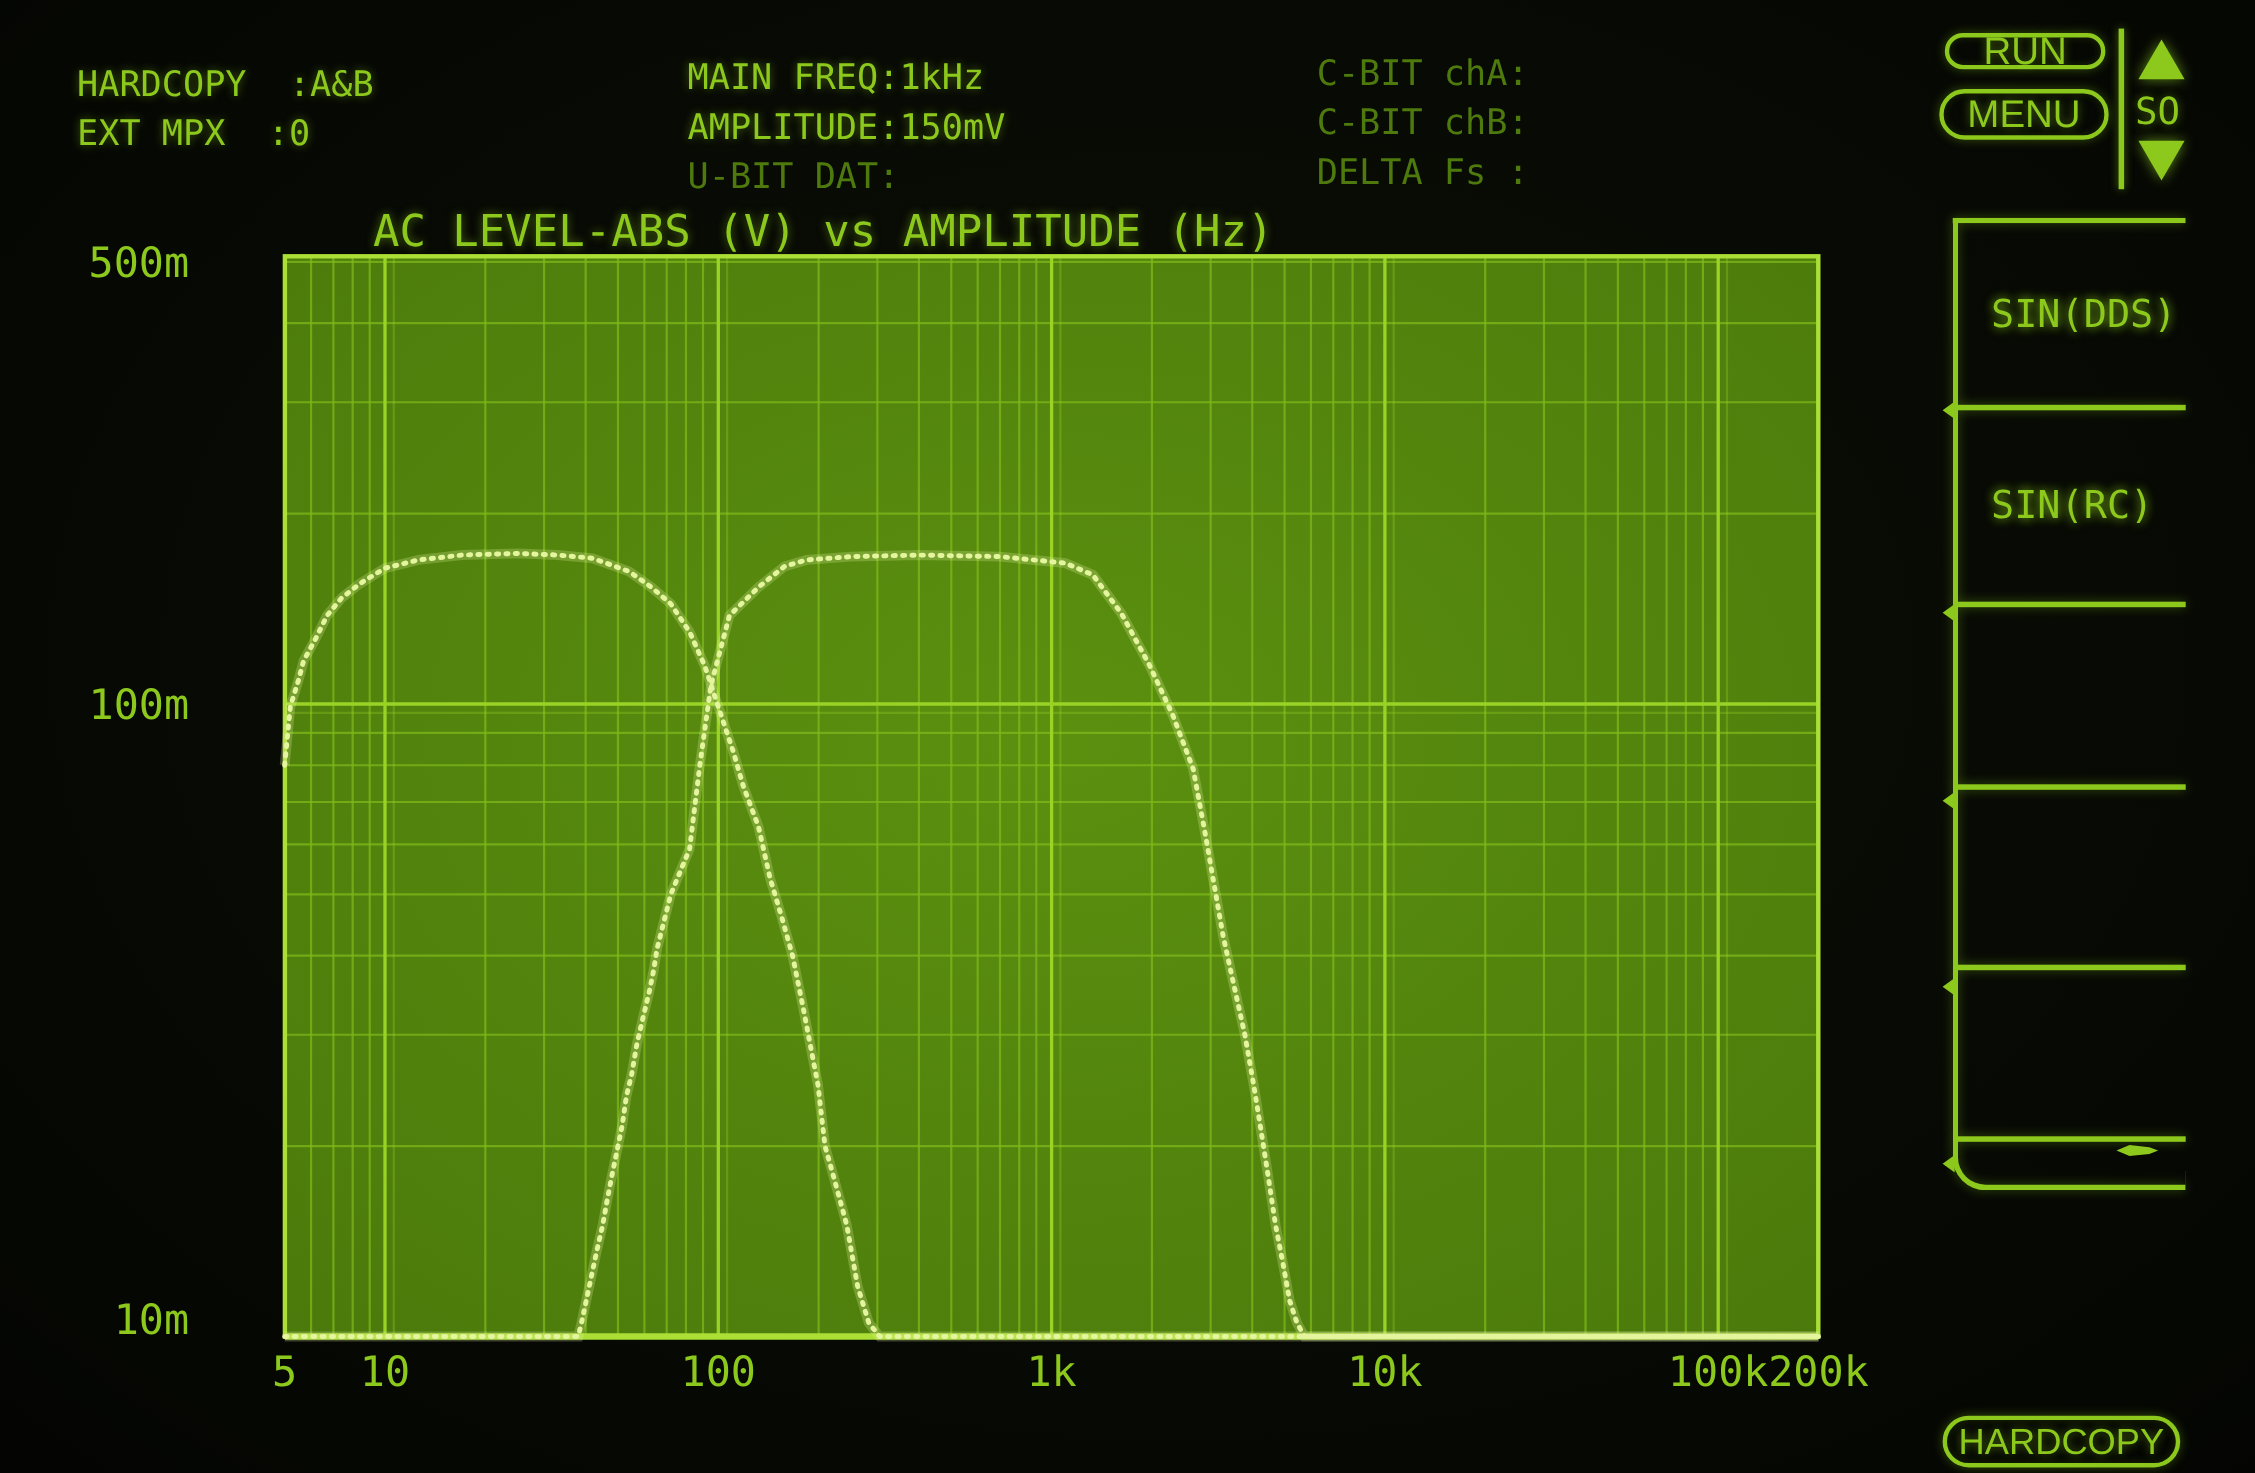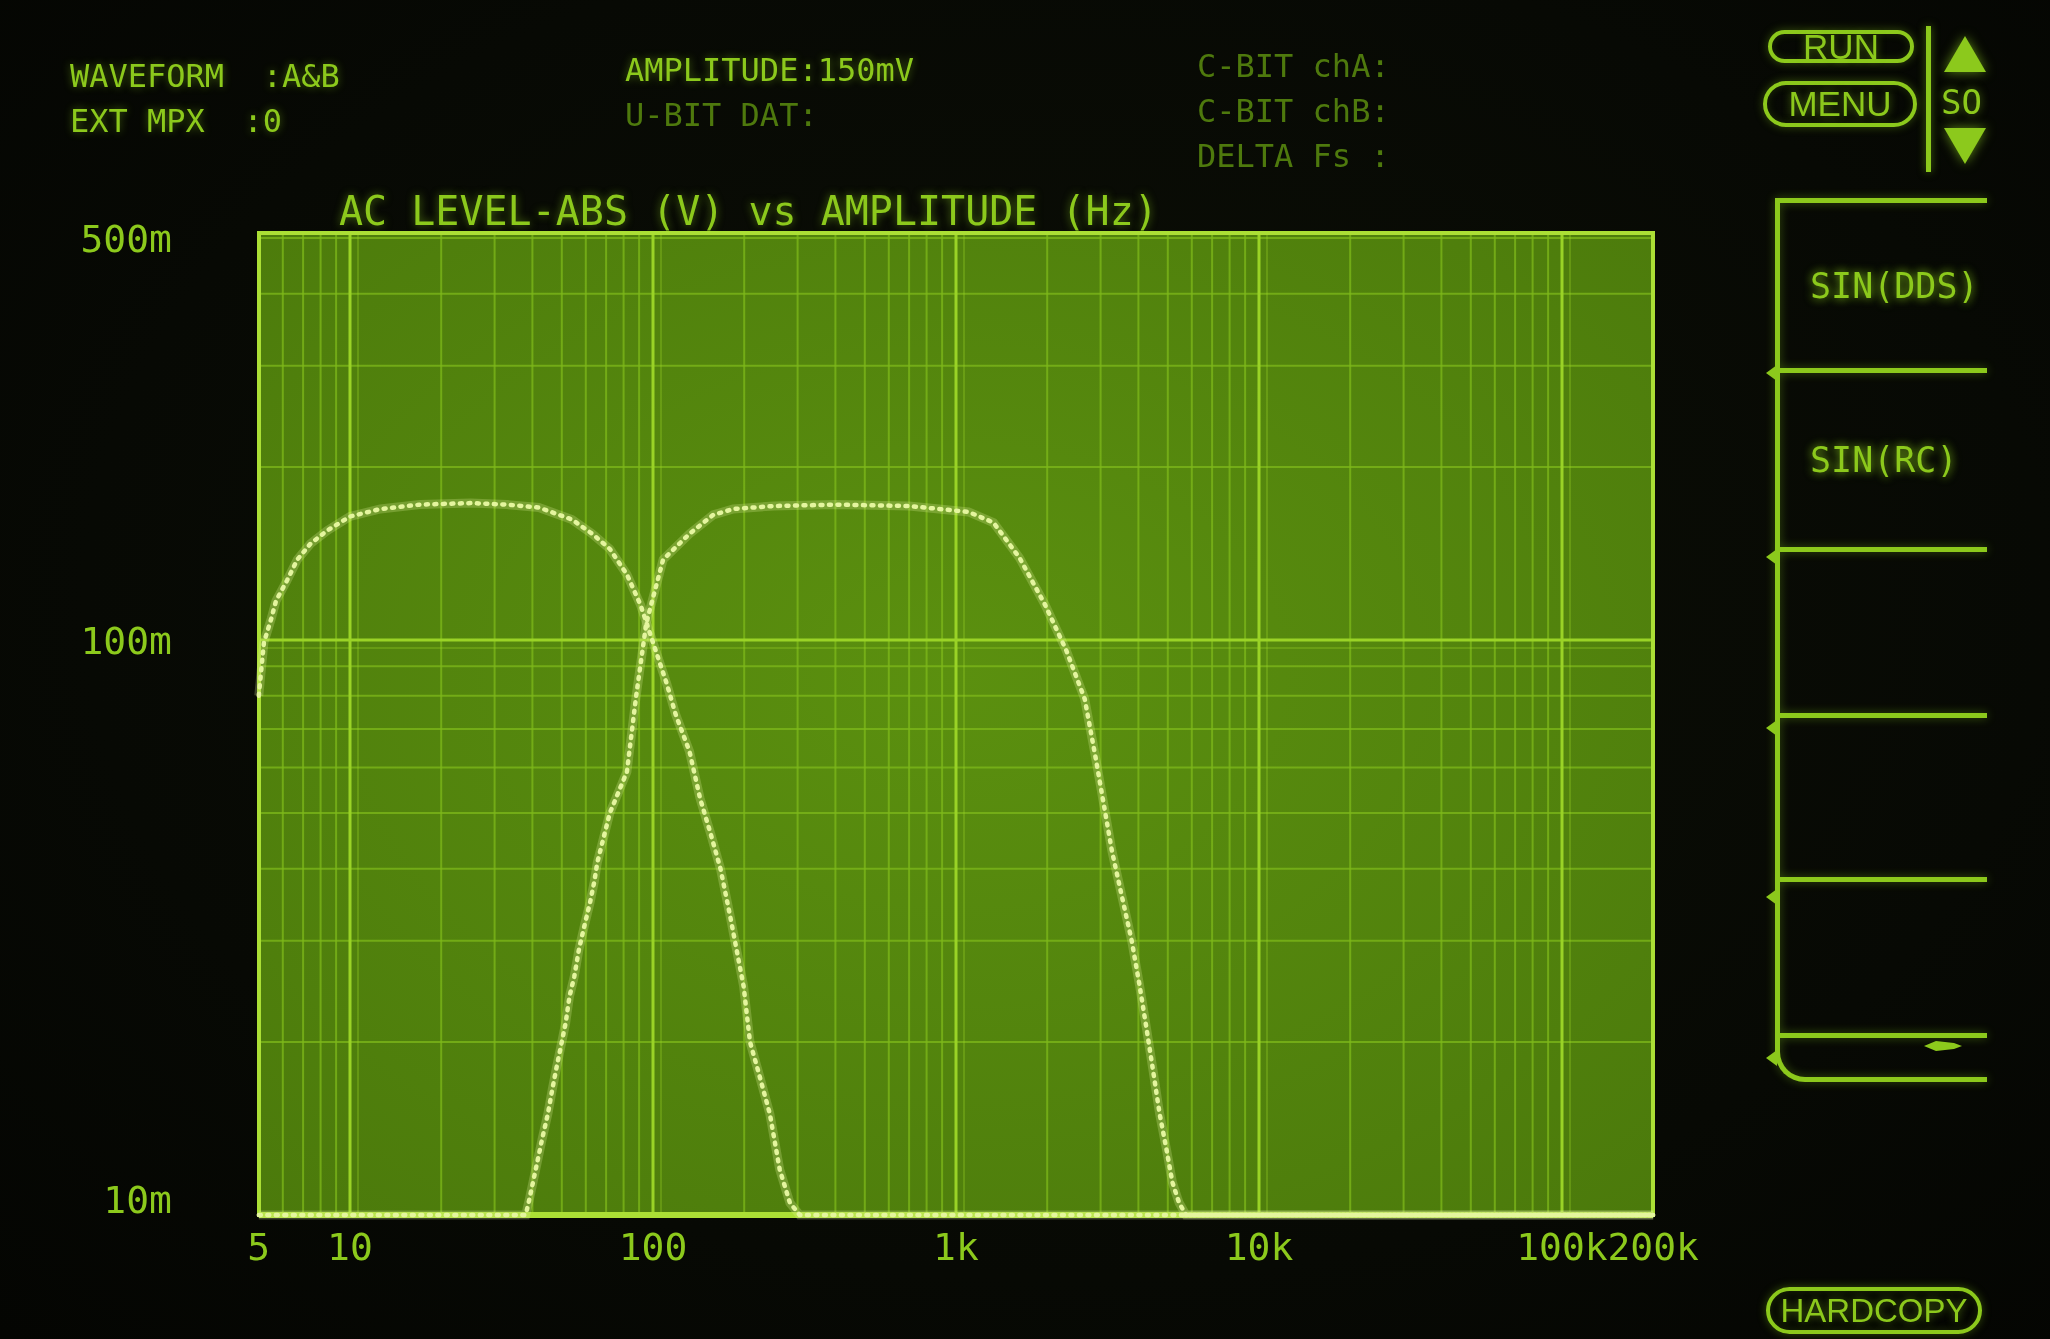--- a/index.html
+++ b/index.html
@@ -37,24 +37,25 @@
   #chart-svg{position:absolute;left:0;top:0;}
   .axis-text{fill:var(--bright);font-size:38px;font-family:"DejaVu Sans Mono",monospace;}
   .cursor-mark{position:absolute;left:1924px;top:1038px;}
 </style>
 </head>
 <body>
 
 <div class="screen">
 
   <div class="hdr-col" id="hdr-left" style="left:70px;  top:54px;">
-      <div class="hdr-row"><span class="lbl">WAVEFORM  :</span><span class="val">A&amp;B</span></div>
+      <div class="hdr-row"><span class="lbl">HARDCOPY  :</span><span class="val">A&amp;B</span></div>
       <div class="hdr-row"><span class="lbl">EXT MPX  :</span><span class="val">0</span></div>
     </div>
   <div class="hdr-col" id="hdr-mid" style="left:625px; top:48px;">
+      <div class="hdr-row"><span class="lbl">MAIN FREQ:</span><span class="val">1kHz</span></div>
       <div class="hdr-row"><span class="lbl">AMPLITUDE:</span><span class="val">150mV</span></div>
       <div class="hdr-row dim"><span class="lbl">U-BIT DAT:</span><span class="val"></span></div>
     </div>
   <div class="hdr-col" id="hdr-right" style="left:1197px;top:44px;">
       <div class="hdr-row dim"><span class="lbl">C-BIT chA:</span><span class="val"></span></div>
       <div class="hdr-row dim"><span class="lbl">C-BIT chB:</span><span class="val"></span></div>
       <div class="hdr-row dim"><span class="lbl">DELTA Fs :</span><span class="val"></span></div>
     </div>
 
   <div class="chart-title glow">AC LEVEL-ABS (V) vs AMPLITUDE (Hz)</div>

